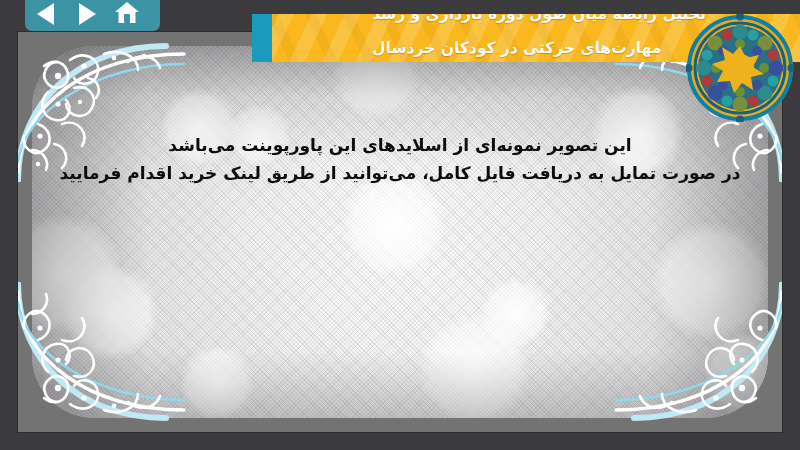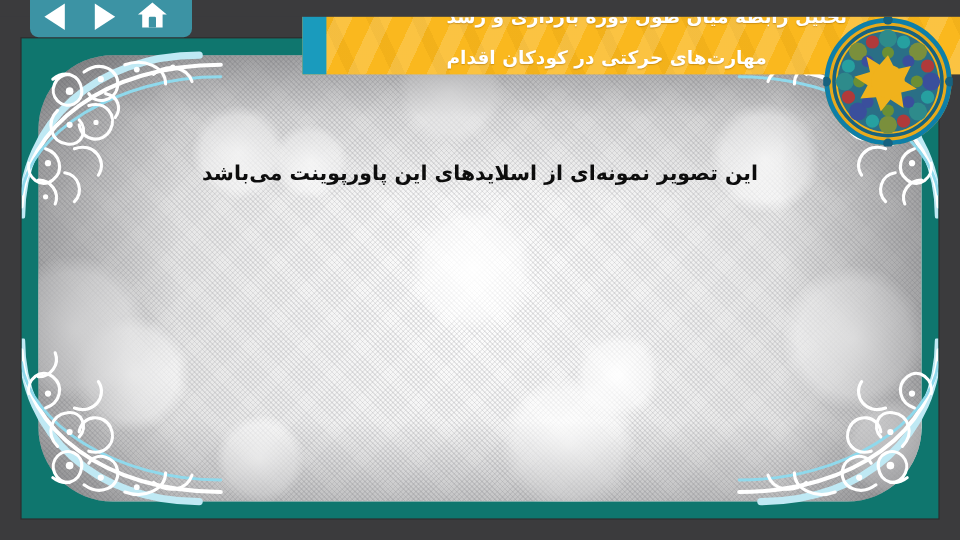--- a/index.html
+++ b/index.html
@@ -66,21 +66,21 @@
     border-left: 17px solid #ffffff;
   }
 
   
   .slide {
     position: absolute;
     left: 18px;
     top: 32px;
     width: 764px;
     height: 400px;
-    background: #0f766e;
+    background: #737373;
     overflow: hidden;
     box-shadow: 0 0 0 1px rgba(0,0,0,0.25);
   }
 
   
   .slide-inner {
     position: absolute;
     left: 14px;
     top: 14px;
     right: 14px;
@@ -352,30 +352,31 @@
       <g fill="#ffffff">
         <circle cx="40" cy="44" r="3.2"></circle>
           <circle cx="66" cy="34" r="2.6"></circle>
         <circle cx="40" cy="72" r="2.6"></circle>
           <circle cx="22" cy="104" r="2.6"></circle>
       </g>
     </svg>
 
     <div class="body-text">
       <div class="body-line l1">این تصویر نمونه‌ای از اسلایدهای این پاورپوینت می‌باشد</div>
+      <div class="body-line">در صورت تمایل به دریافت فایل کامل، می‌توانید از طریق لینک خرید اقدام فرمایید</div>
     </div>
   </div>
 
   <div class="title-band">
     <div class="band-chevrons"></div>
   </div>
   <div class="band-teal-cap"></div>
   <div class="title-text" style="left:252px;top:0;width:548px;height:62px;">
     <div class="title-line">تحلیل رابطه میان طول دوره بارداری و رشد</div>
-    <div class="title-line">مهارت‌های حرکتی در کودکان اقدام</div>
+    <div class="title-line">مهارت‌های حرکتی در کودکان خردسال</div>
   </div>
 
   <svg class="medallion" viewBox="0 0 108 108">
     <circle cx="54" cy="54" r="53" fill="#e8a91a"></circle>
     <circle cx="54" cy="54" r="51" fill="none" stroke="#0e7fa8" stroke-width="4"></circle>
     <circle cx="54" cy="54" r="47" fill="#f0b21c"></circle>
     <circle cx="54" cy="54" r="45" fill="none" stroke="#17627f" stroke-width="3"></circle>
     <circle cx="54" cy="54" r="42" fill="#2a6f86"></circle>
     <g>
       <g id="petals">

